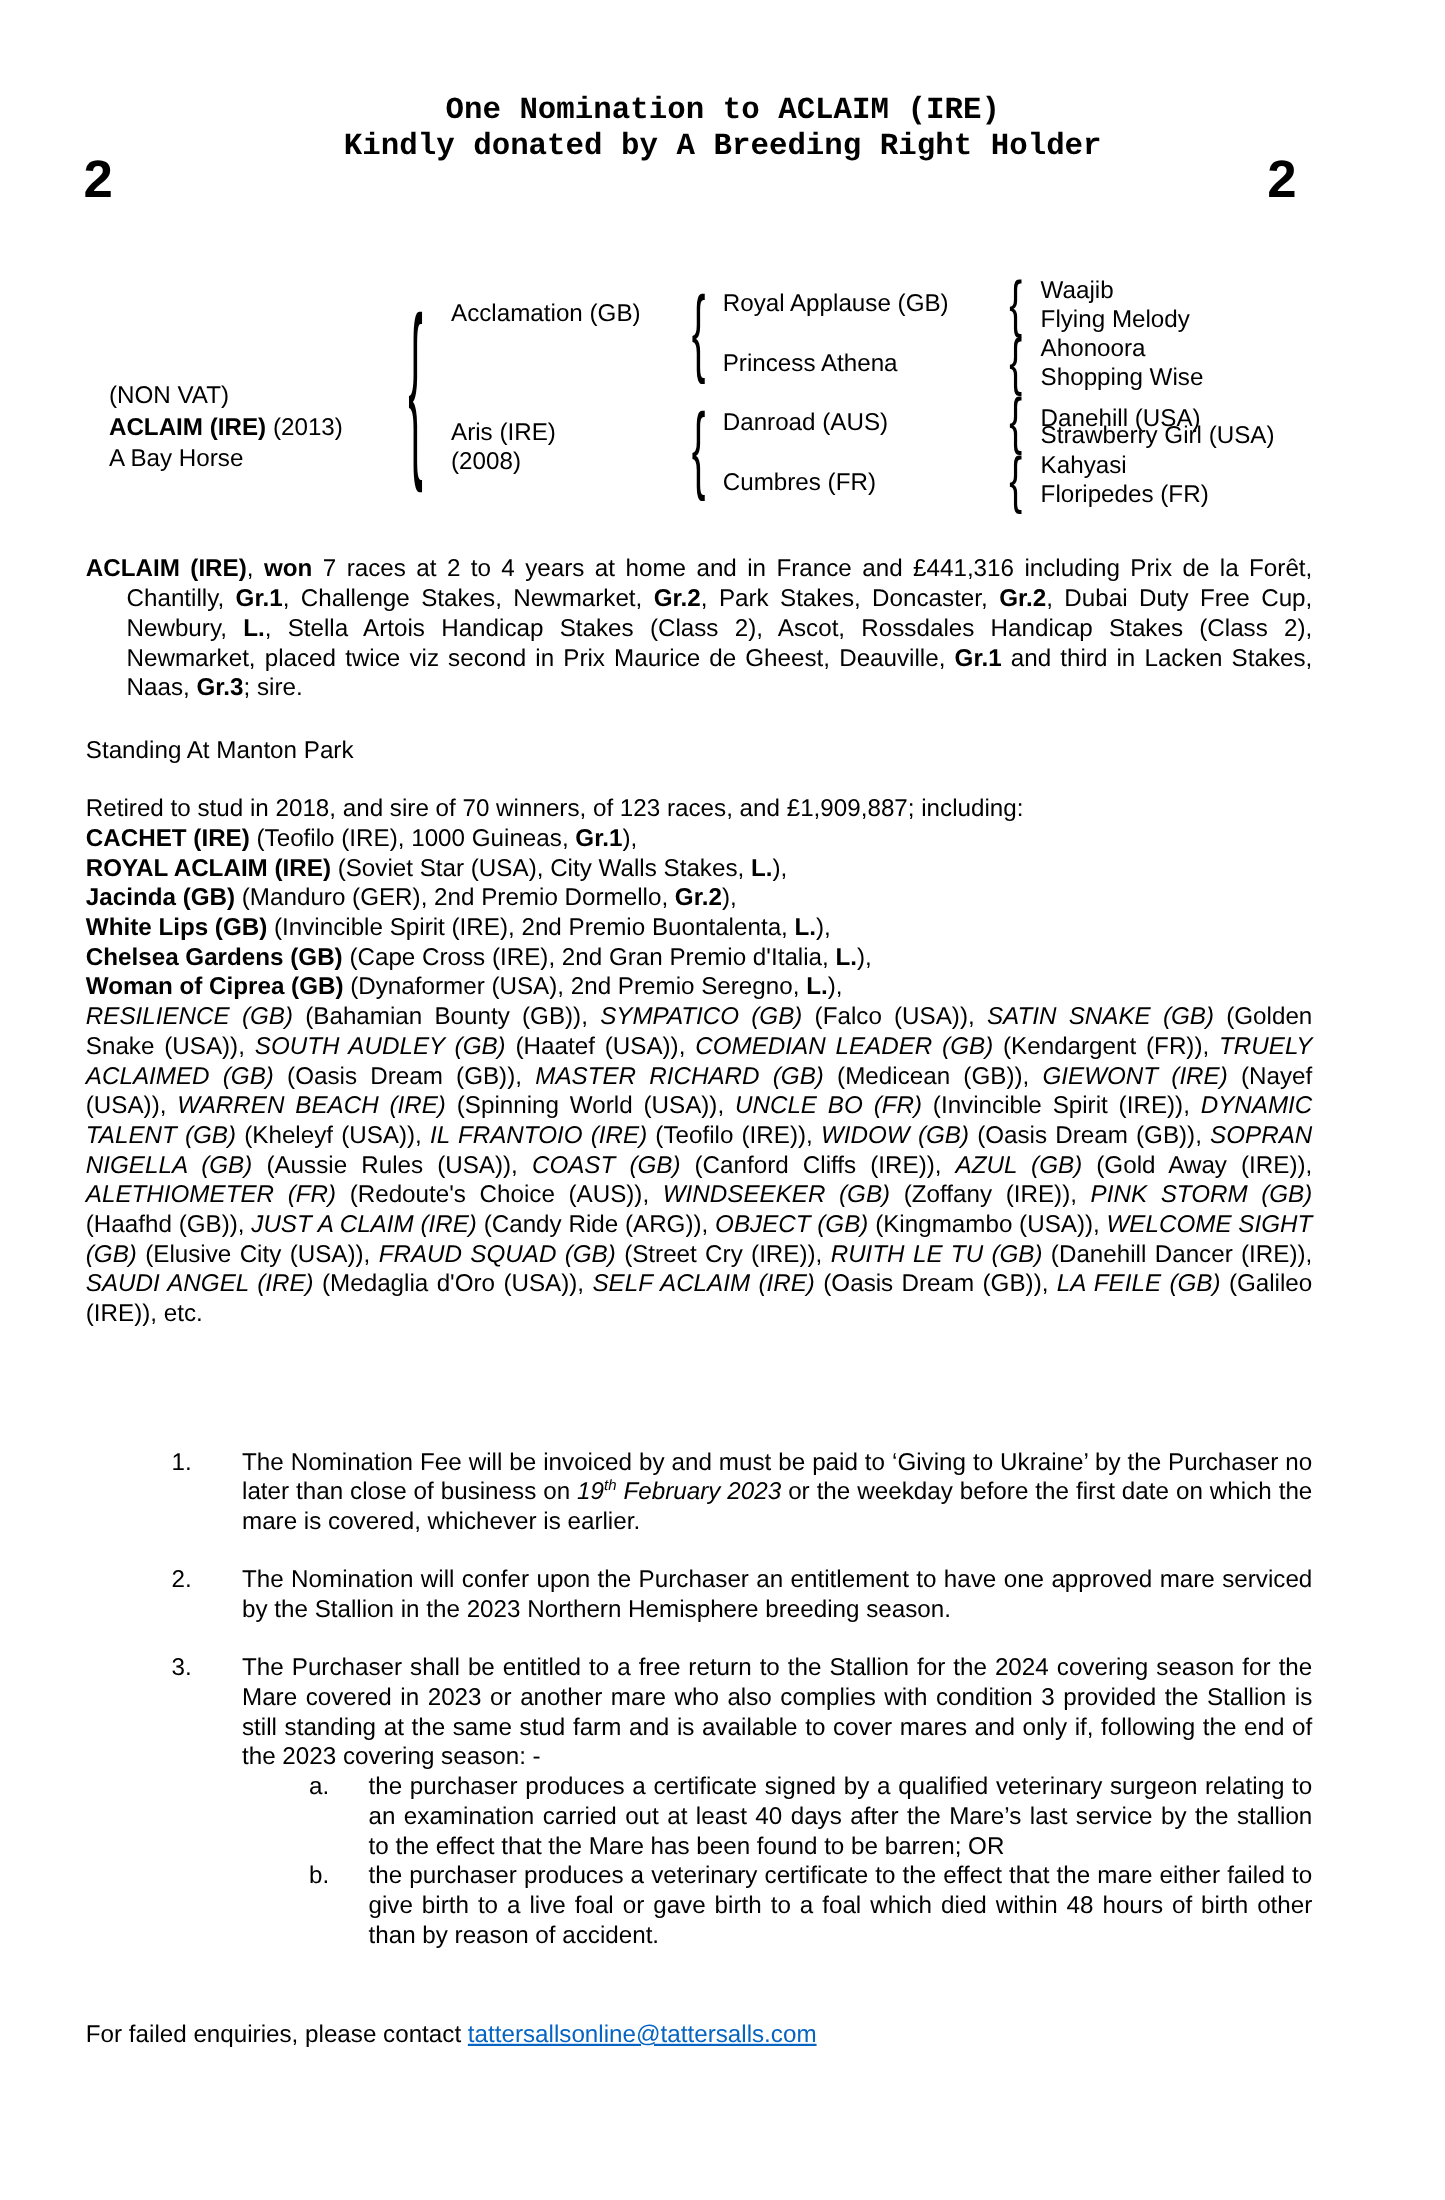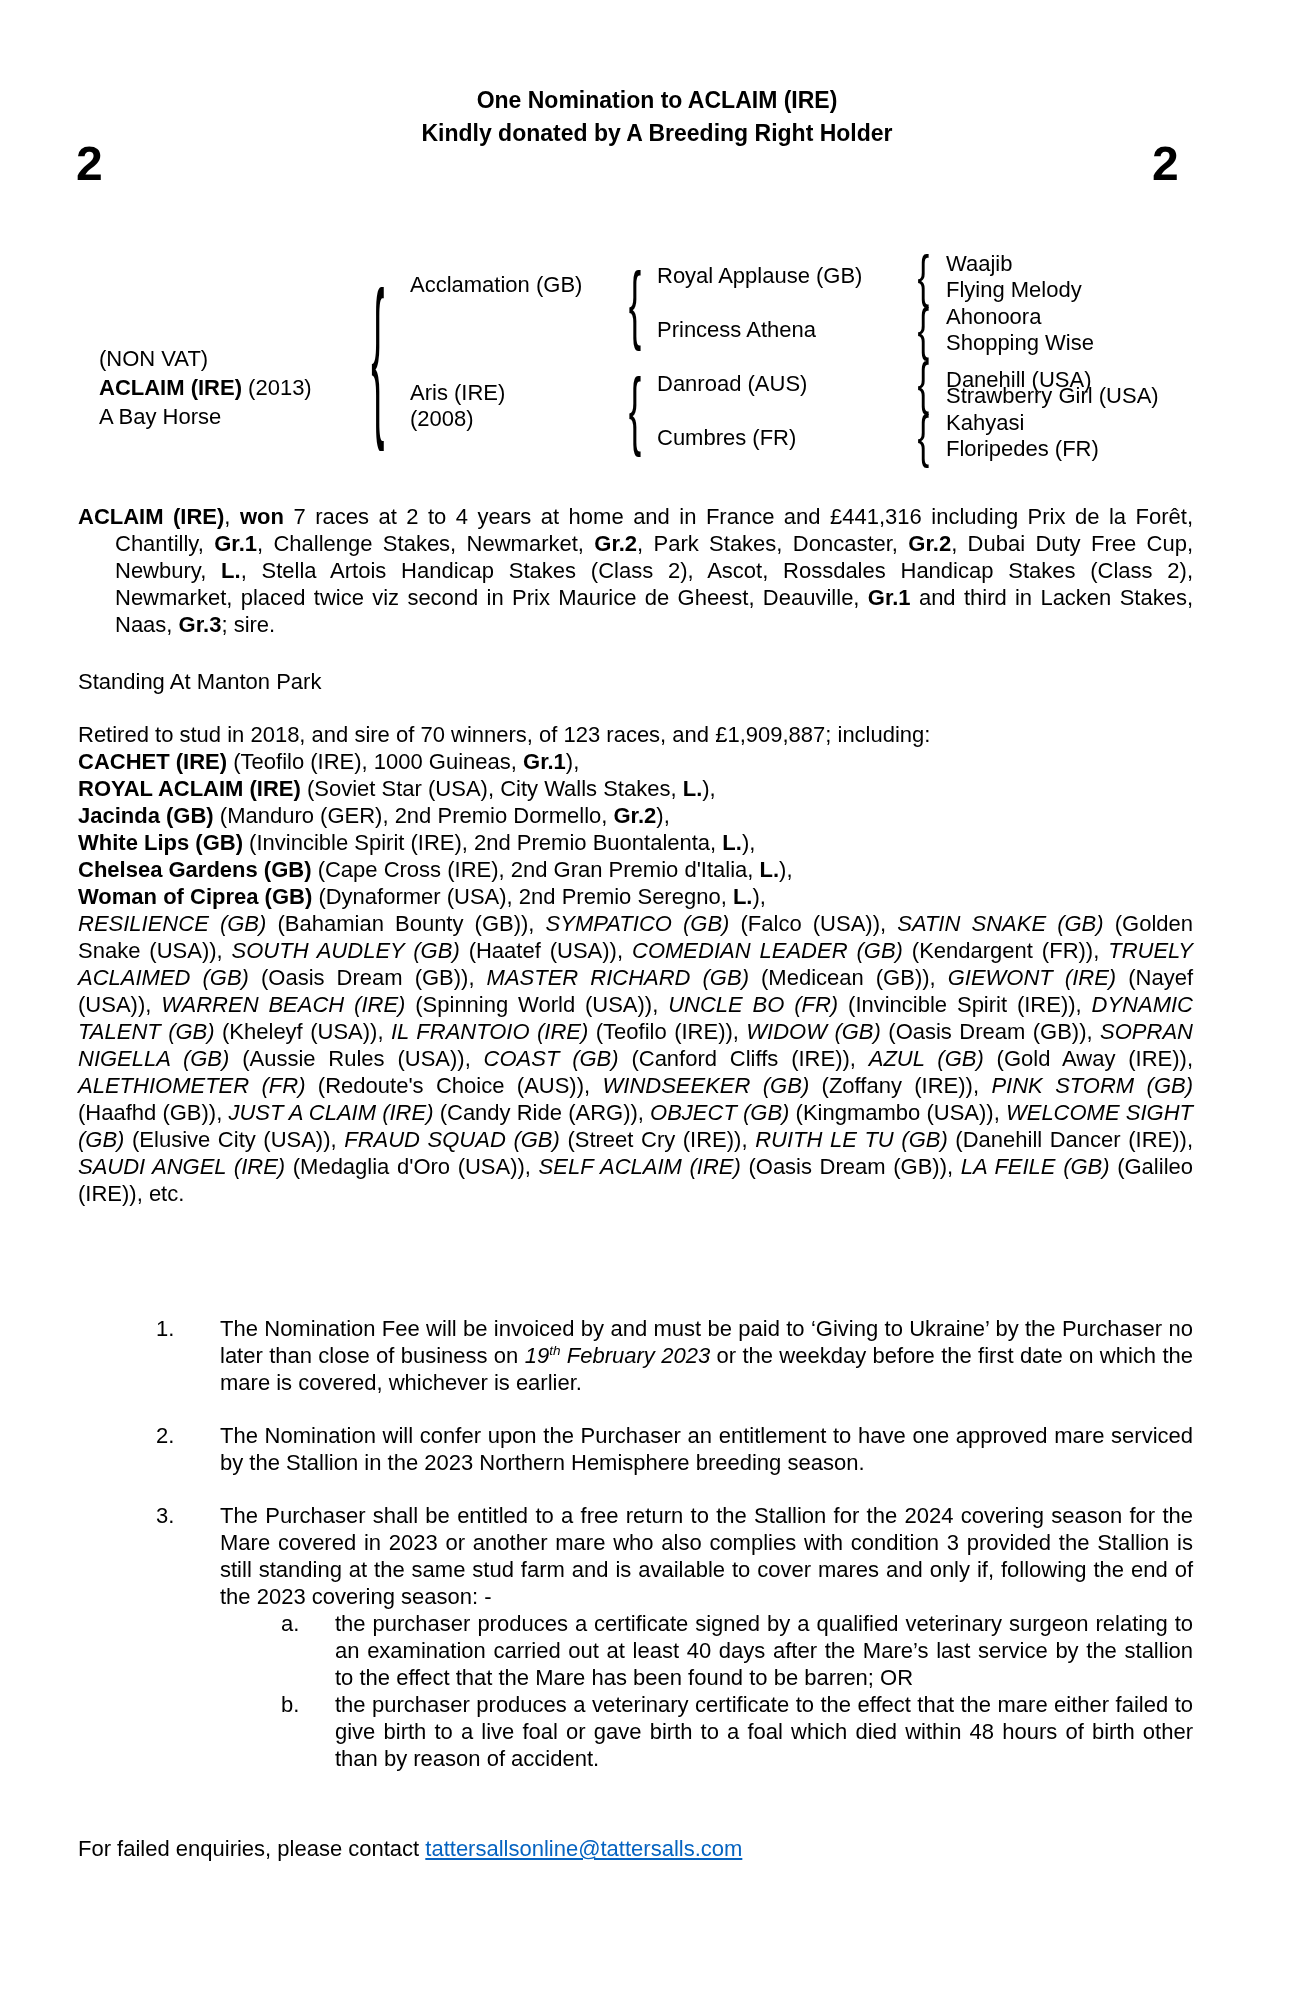--- a/index.html
+++ b/index.html
@@ -7,21 +7,21 @@
     position:relative; width:1314px; height:2000px; background:#ffffff;
     font-family:"Liberation Sans", sans-serif; font-size:22px; line-height:27px;
     color:#000; overflow:hidden;
   }
   .b { font-weight:bold; }
   .i { font-style:italic; }
   sup { font-size:0.62em; vertical-align:super; line-height:0; }
 
   .title {
     position:absolute; top:84px; left:0; width:100%;
-    text-align:center; font-weight:bold; font-size:23px; line-height:33px;
+    text-align:center; font-weight:bold; font-size:28px; line-height:33px;font-family:Liberation Mono, monospace;
   }
   .pagenum {
     position:absolute; top:140px; font-weight:bold; font-size:48px; line-height:48px;
   }
   .pagenum.left  { left:76px; }
   .pagenum.right { left:1152px; }
 
   
   .pedigree { position:absolute; top:0; left:0; width:100%; height:480px; }
   .ped-subject { position:absolute; white-space:nowrap; line-height:29px; }

